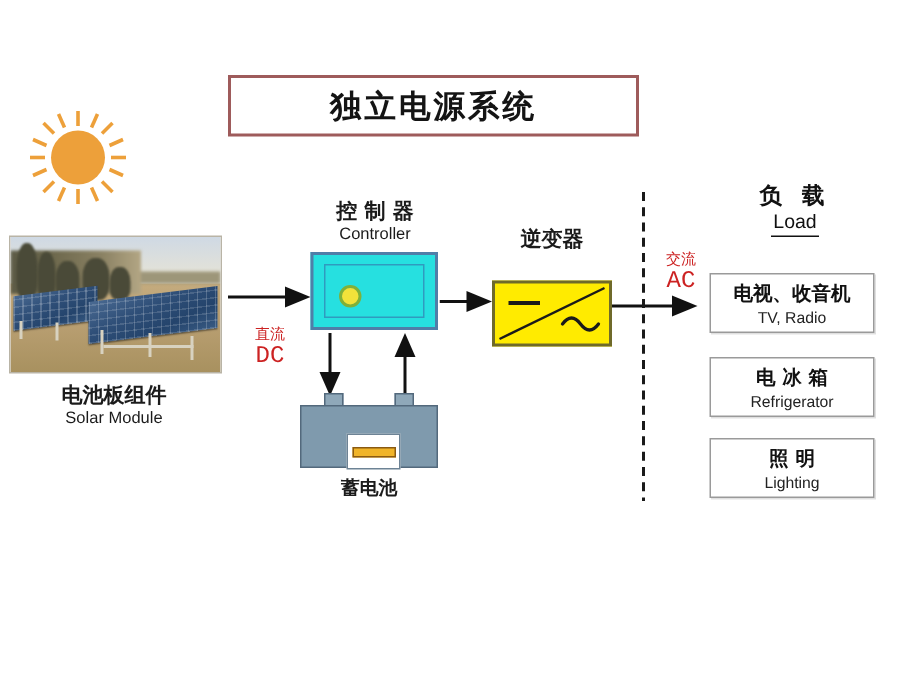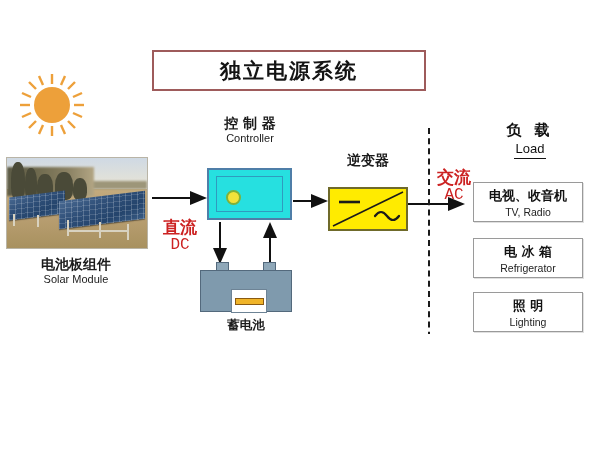--- a/index.html
+++ b/index.html
@@ -226,22 +226,22 @@
 
   
   .redlabel {
     position: absolute;
     text-align: center;
     color: #cc2222;
     line-height: 1.1;
   }
   .redlabel .cn {
     font-family: "DejaVu Sans", sans-serif;
-    font-size: 17px;
-    font-weight: bold;
+    font-size: 10px;
+    font-weight: normal;
     display: block;
     white-space: nowrap;
   }
   .redlabel .en {
     font-family: Liberation Mono, monospace;
     font-size: 16px;
     display: block;
     white-space: nowrap;
   }
 
@@ -381,21 +381,21 @@
   <svg class="arrow-svg" style="left:152px; top:190px;" width="56" height="16">
     <line x1="0" y1="8" x2="40" y2="8" stroke="#111111" stroke-width="2"></line>
     <polygon points="38,1 55,8 38,15" fill="#111111"></polygon>
   </svg>
 
   <div class="redlabel" style="left:152px; top:218px; width:56px;">
     <span class="cn">直流</span>
     <span class="en">DC</span>
   </div>
 
-  <div class="cap" style="left:200px; top:115px; width:100px;">
+  <div class="cap" style="left:200px; top:133px; width:100px;">
     <span class="cn">控 制 器</span>
     <span class="en">Controller</span>
   </div>
 
   <div id="controller-box">
     <div id="controller-inner"></div>
     <div id="controller-led"></div>
   </div>
 
   <svg class="arrow-svg" style="left:293px; top:193px;" width="36" height="16">

